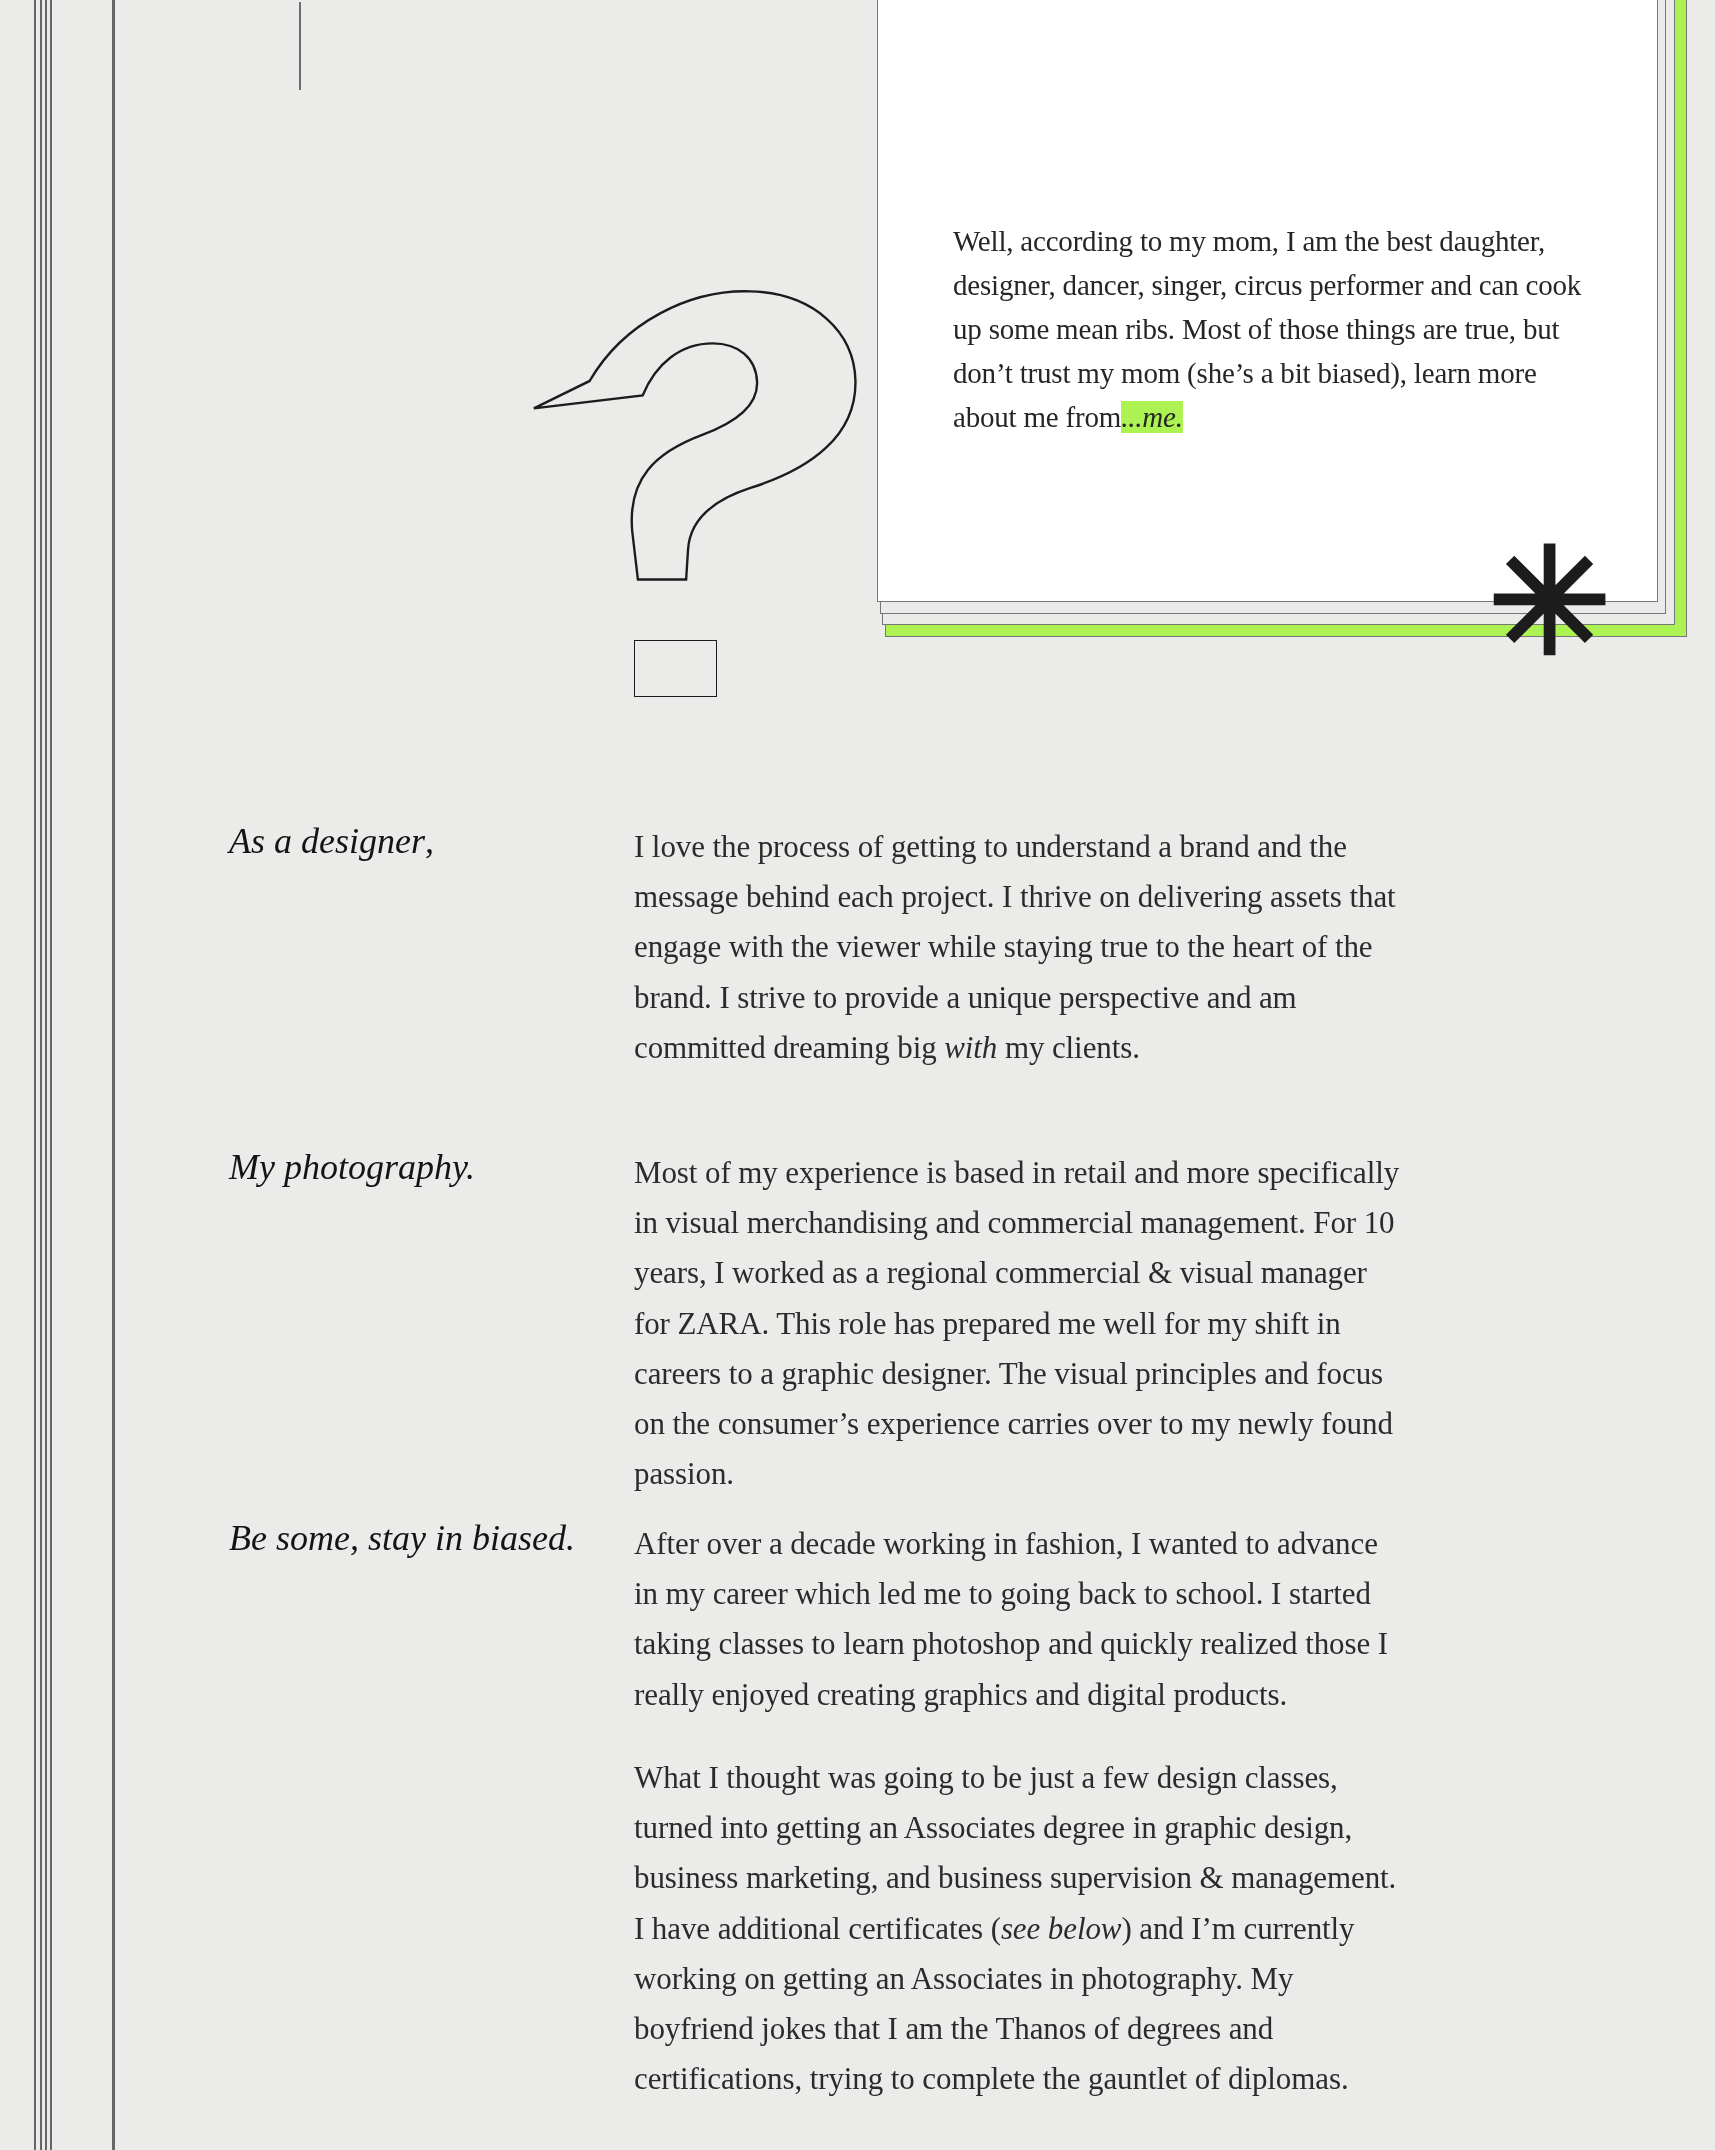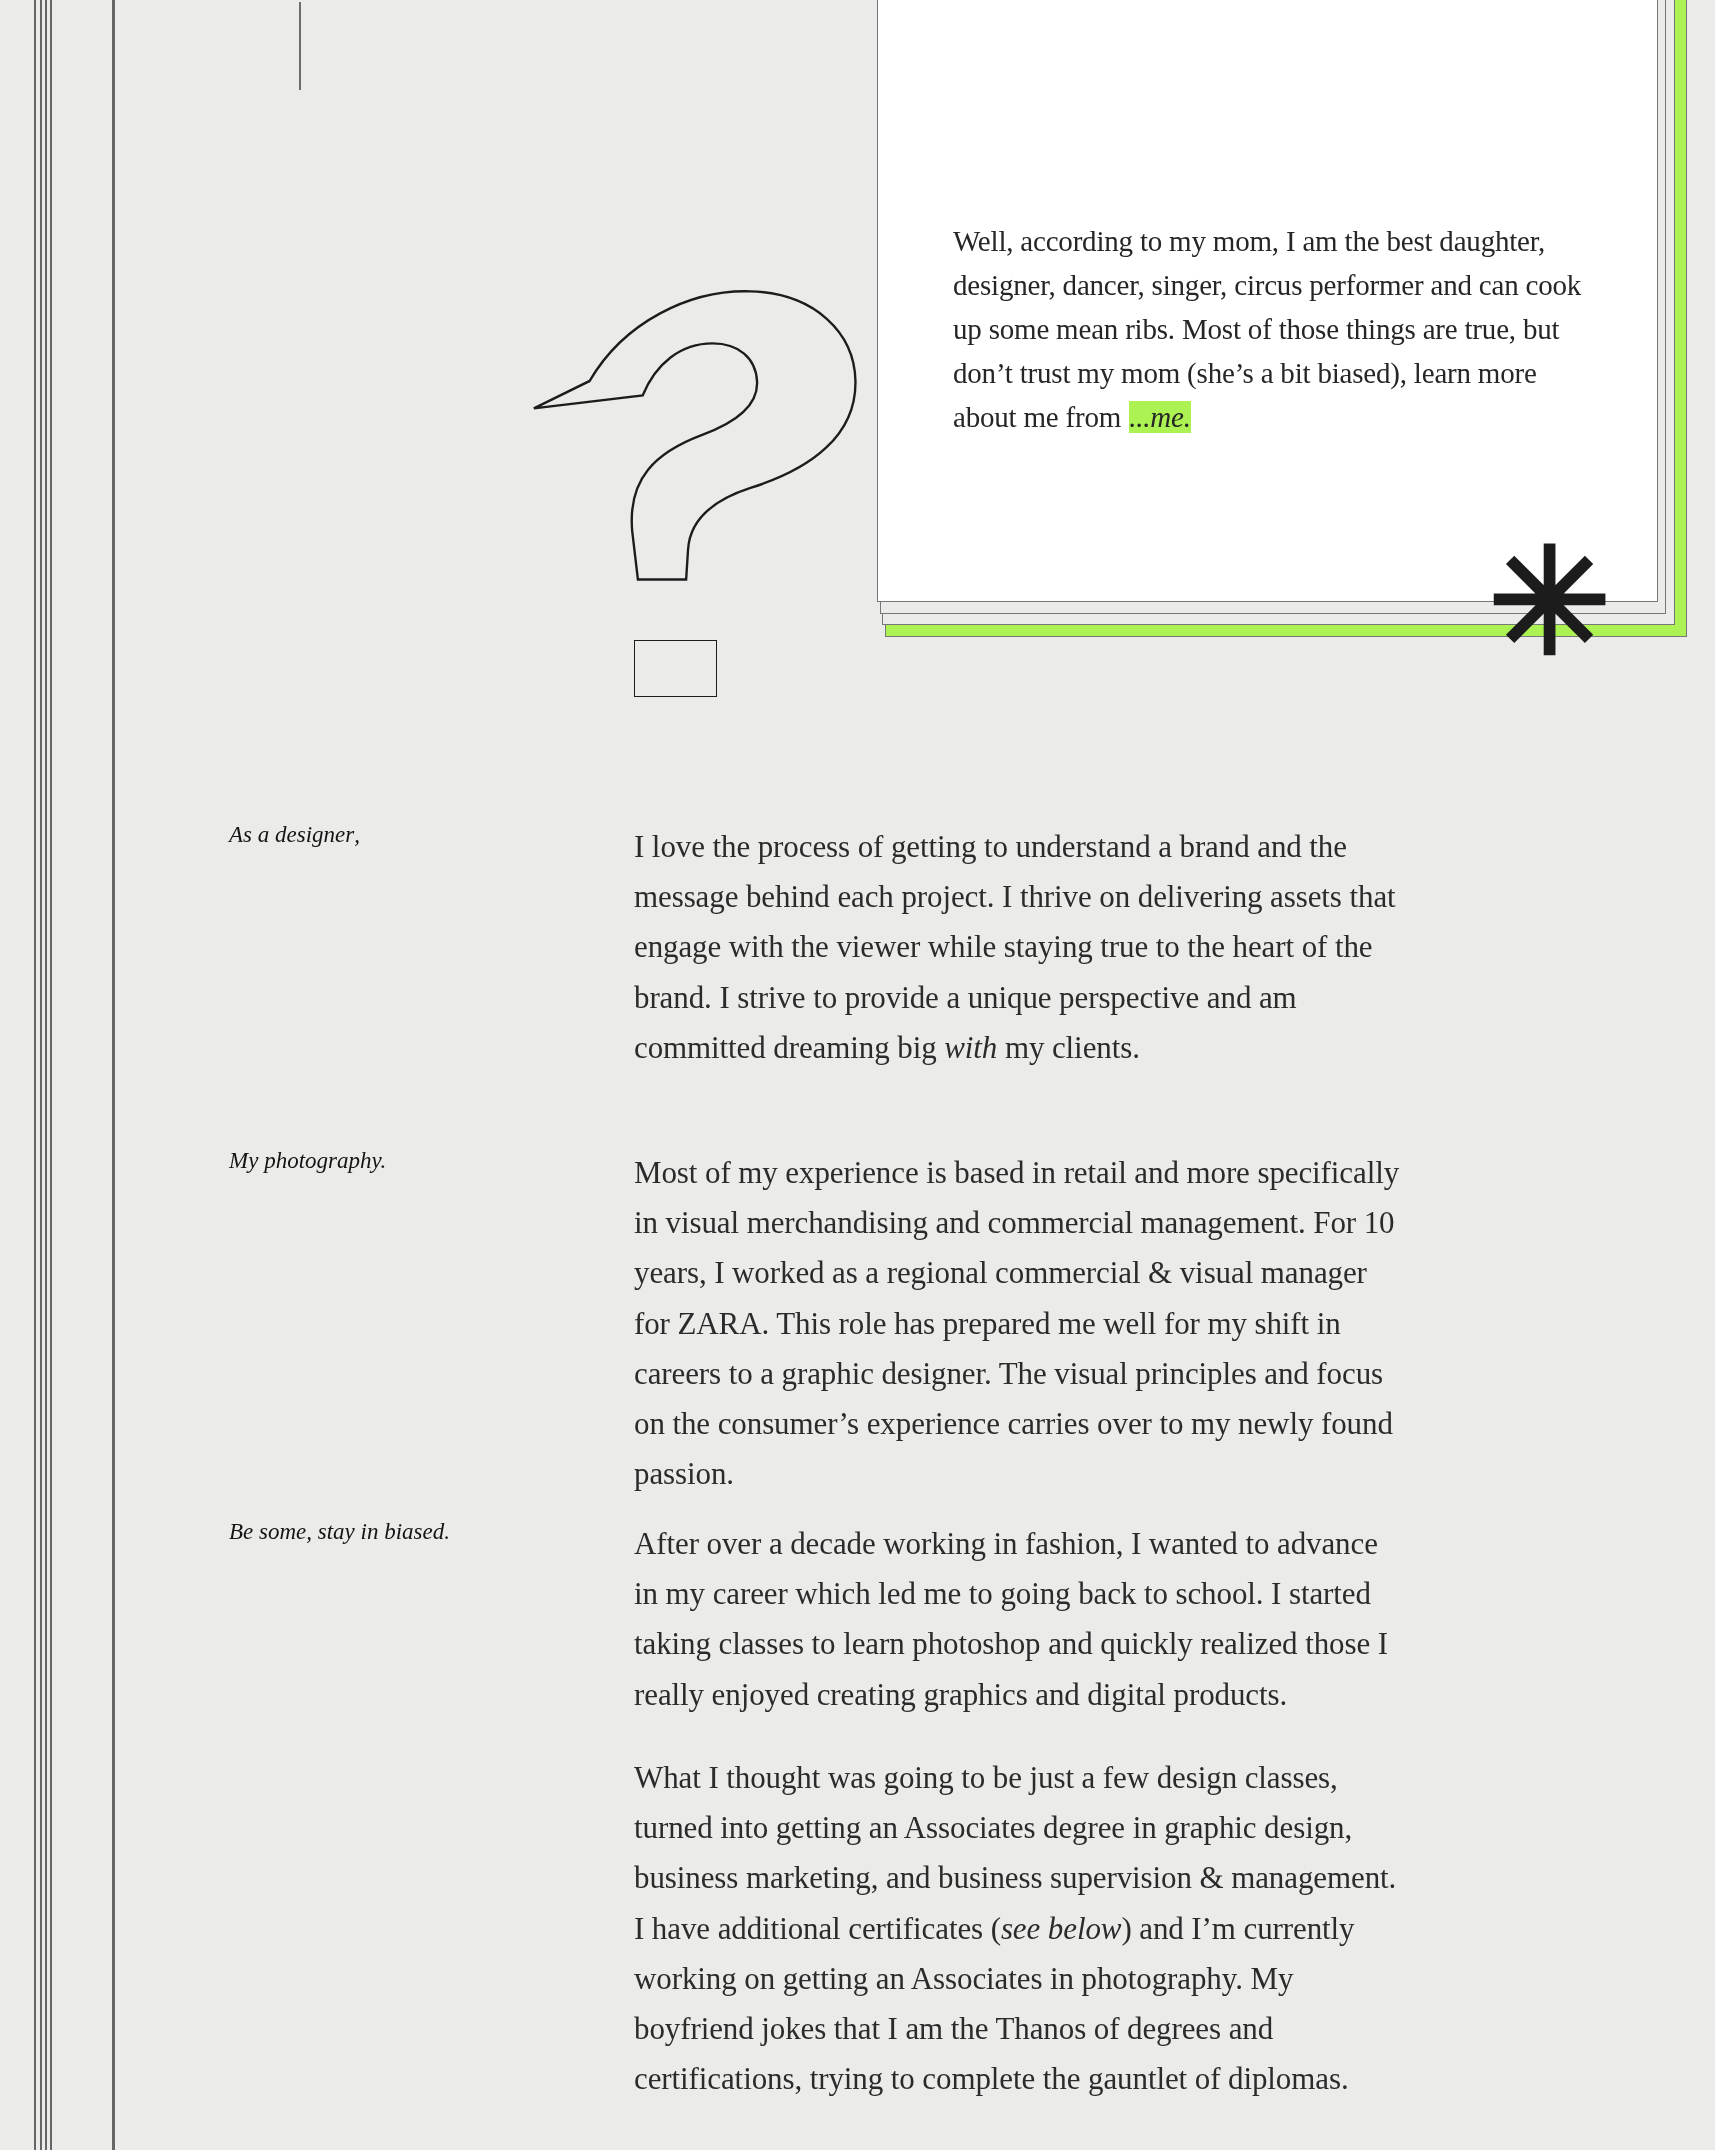--- a/index.html
+++ b/index.html
@@ -143,21 +143,20 @@
     font-family: "Liberation Serif", serif;
     font-size: 29px;
     line-height: 1.52;
     color: #262626;
     letter-spacing: -0.2px;
   }
   .hl {
     background: #abf252;
     font-style: italic;
     box-decoration-break: clone;
-    margin-left: 8px;
     -webkit-box-decoration-break: clone;
   }
   .asterisk {
     position: absolute;
     left: 1488px;
     top: 558px;
     font-family: "Liberation Sans", sans-serif;
     font-size: 147px;
     font-weight: 700;
     line-height: 0.6;
@@ -169,21 +168,21 @@
     position: absolute;
     left: 0;
     width: 1716px;
   }
   .sec-head {
     position: absolute;
     left: 229px;
     width: 384px;
     font-family: "Liberation Serif", serif;
     font-style: italic;
-    font-size: 23px;
+    font-size: 36px;
     line-height: 1.1;
     color: #141414;
     white-space: nowrap;
   }
   .mark {
     position: relative;
     display: inline-block;
   }
   .mark::before {
     content: "";

